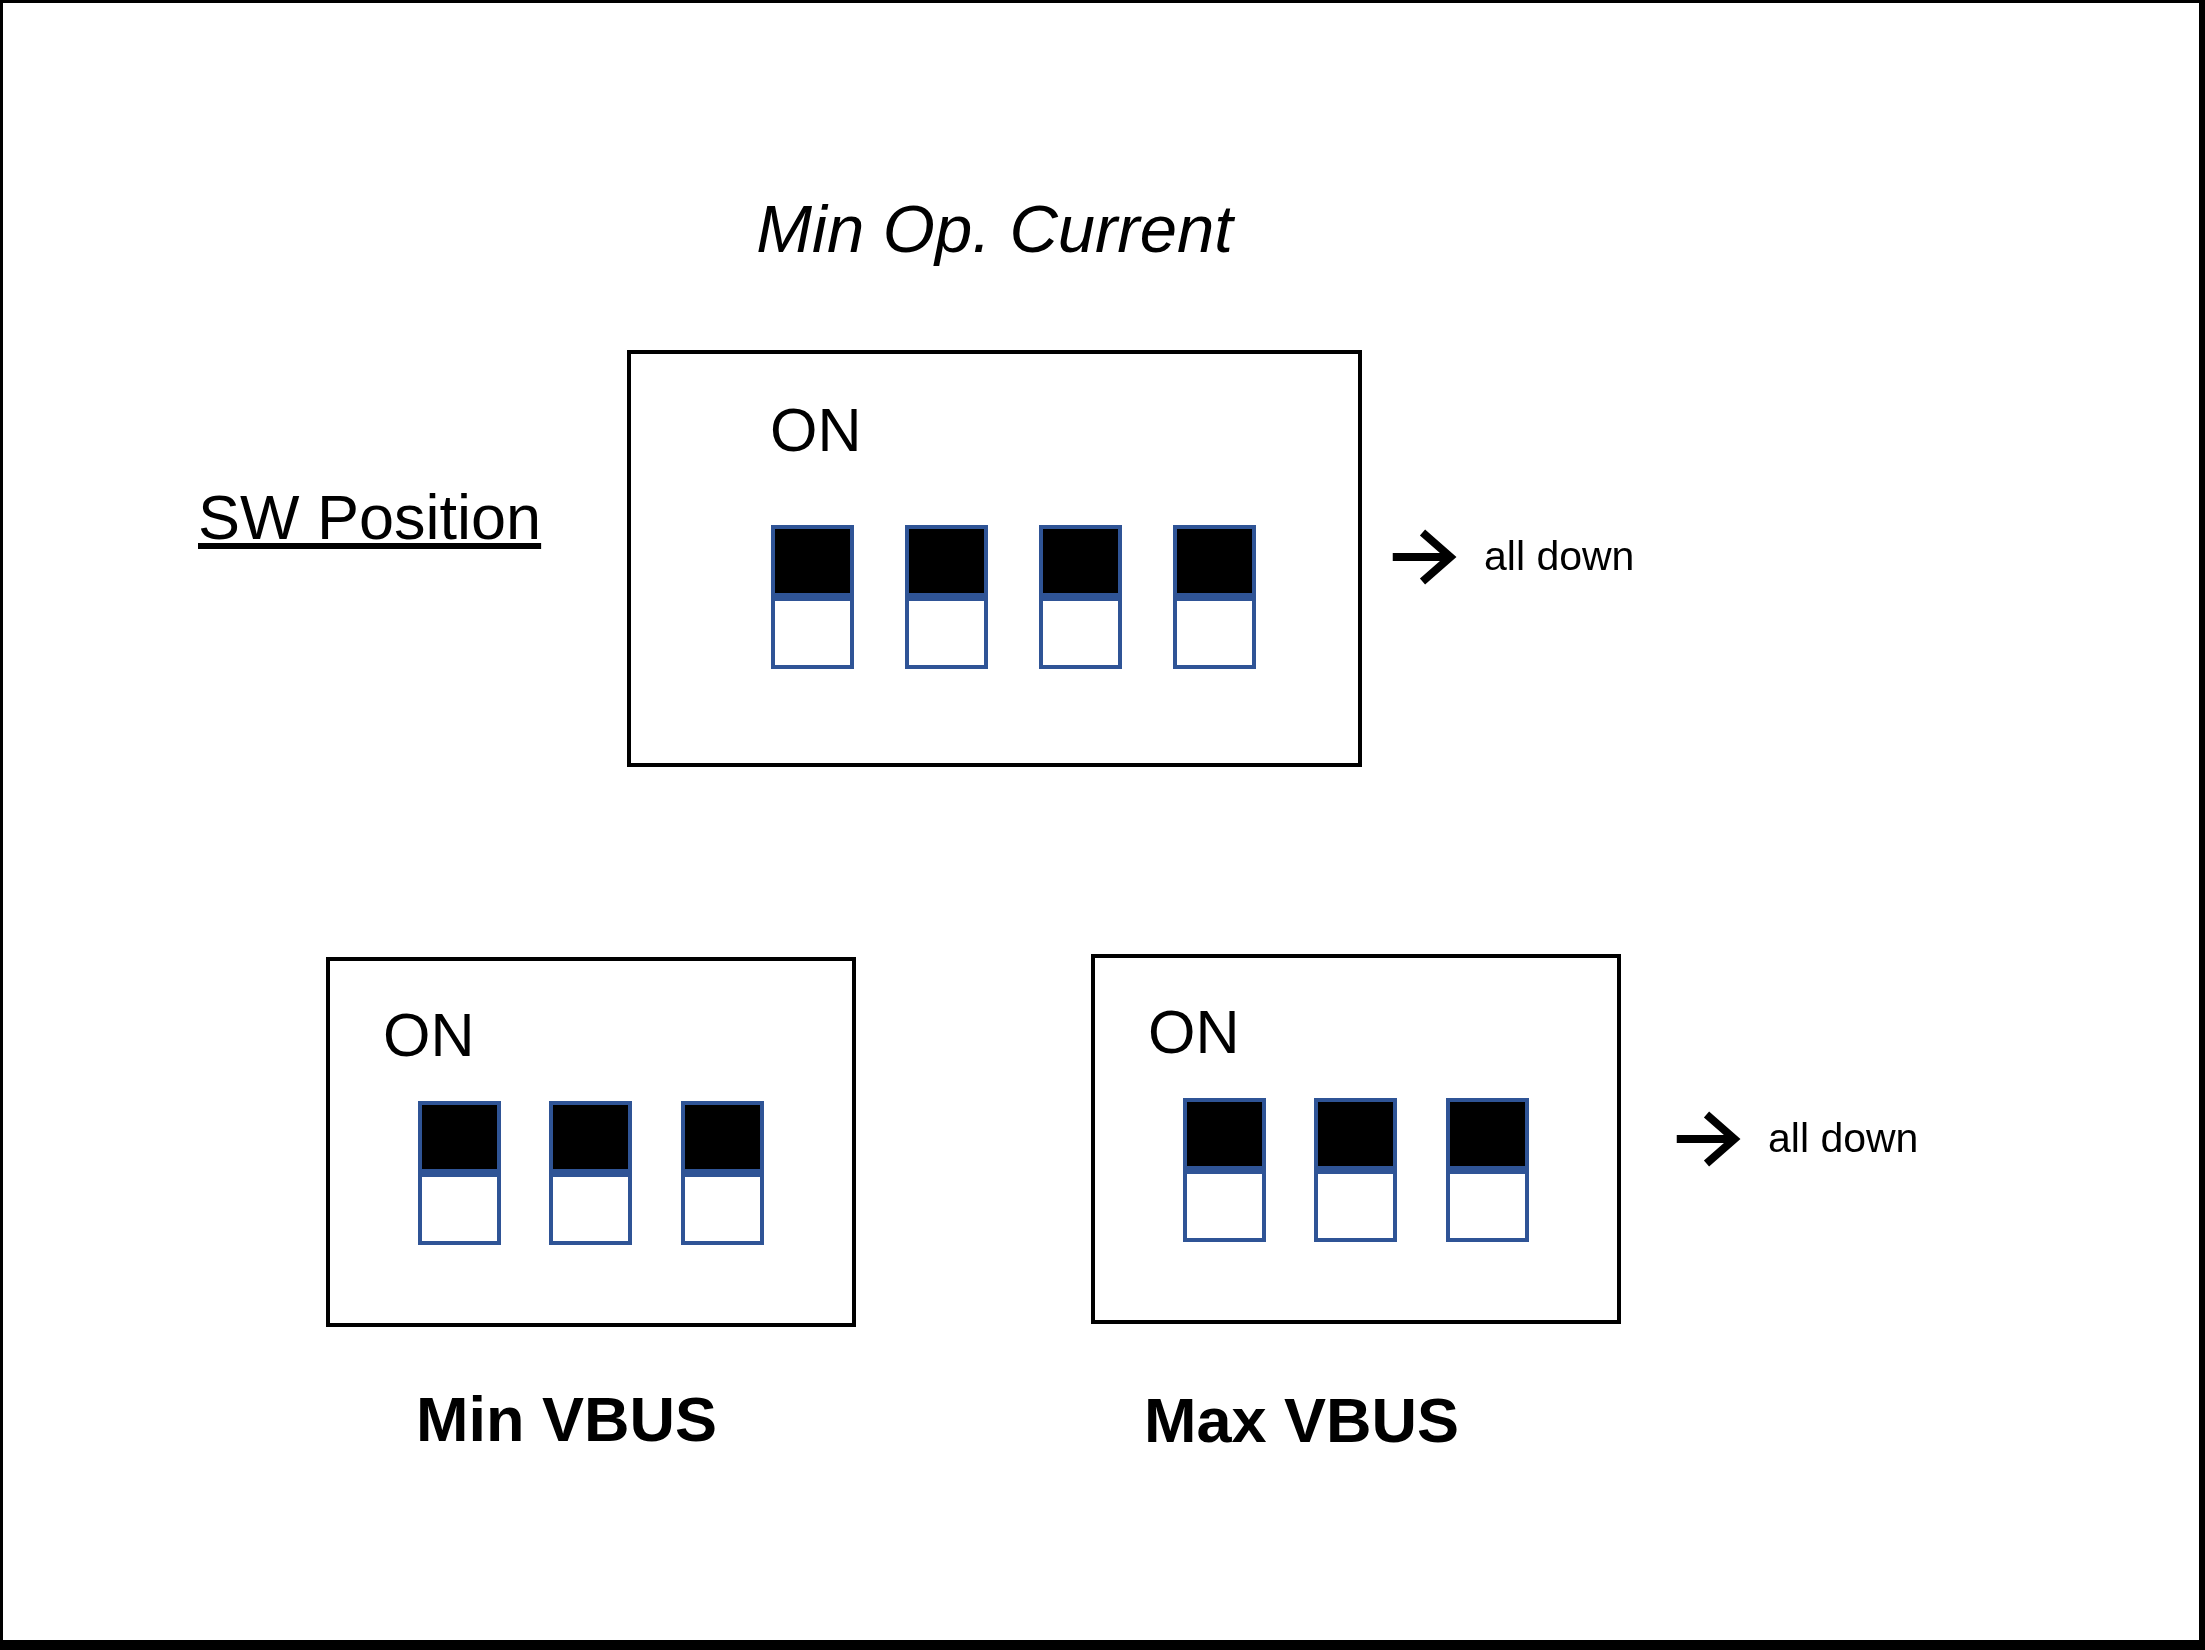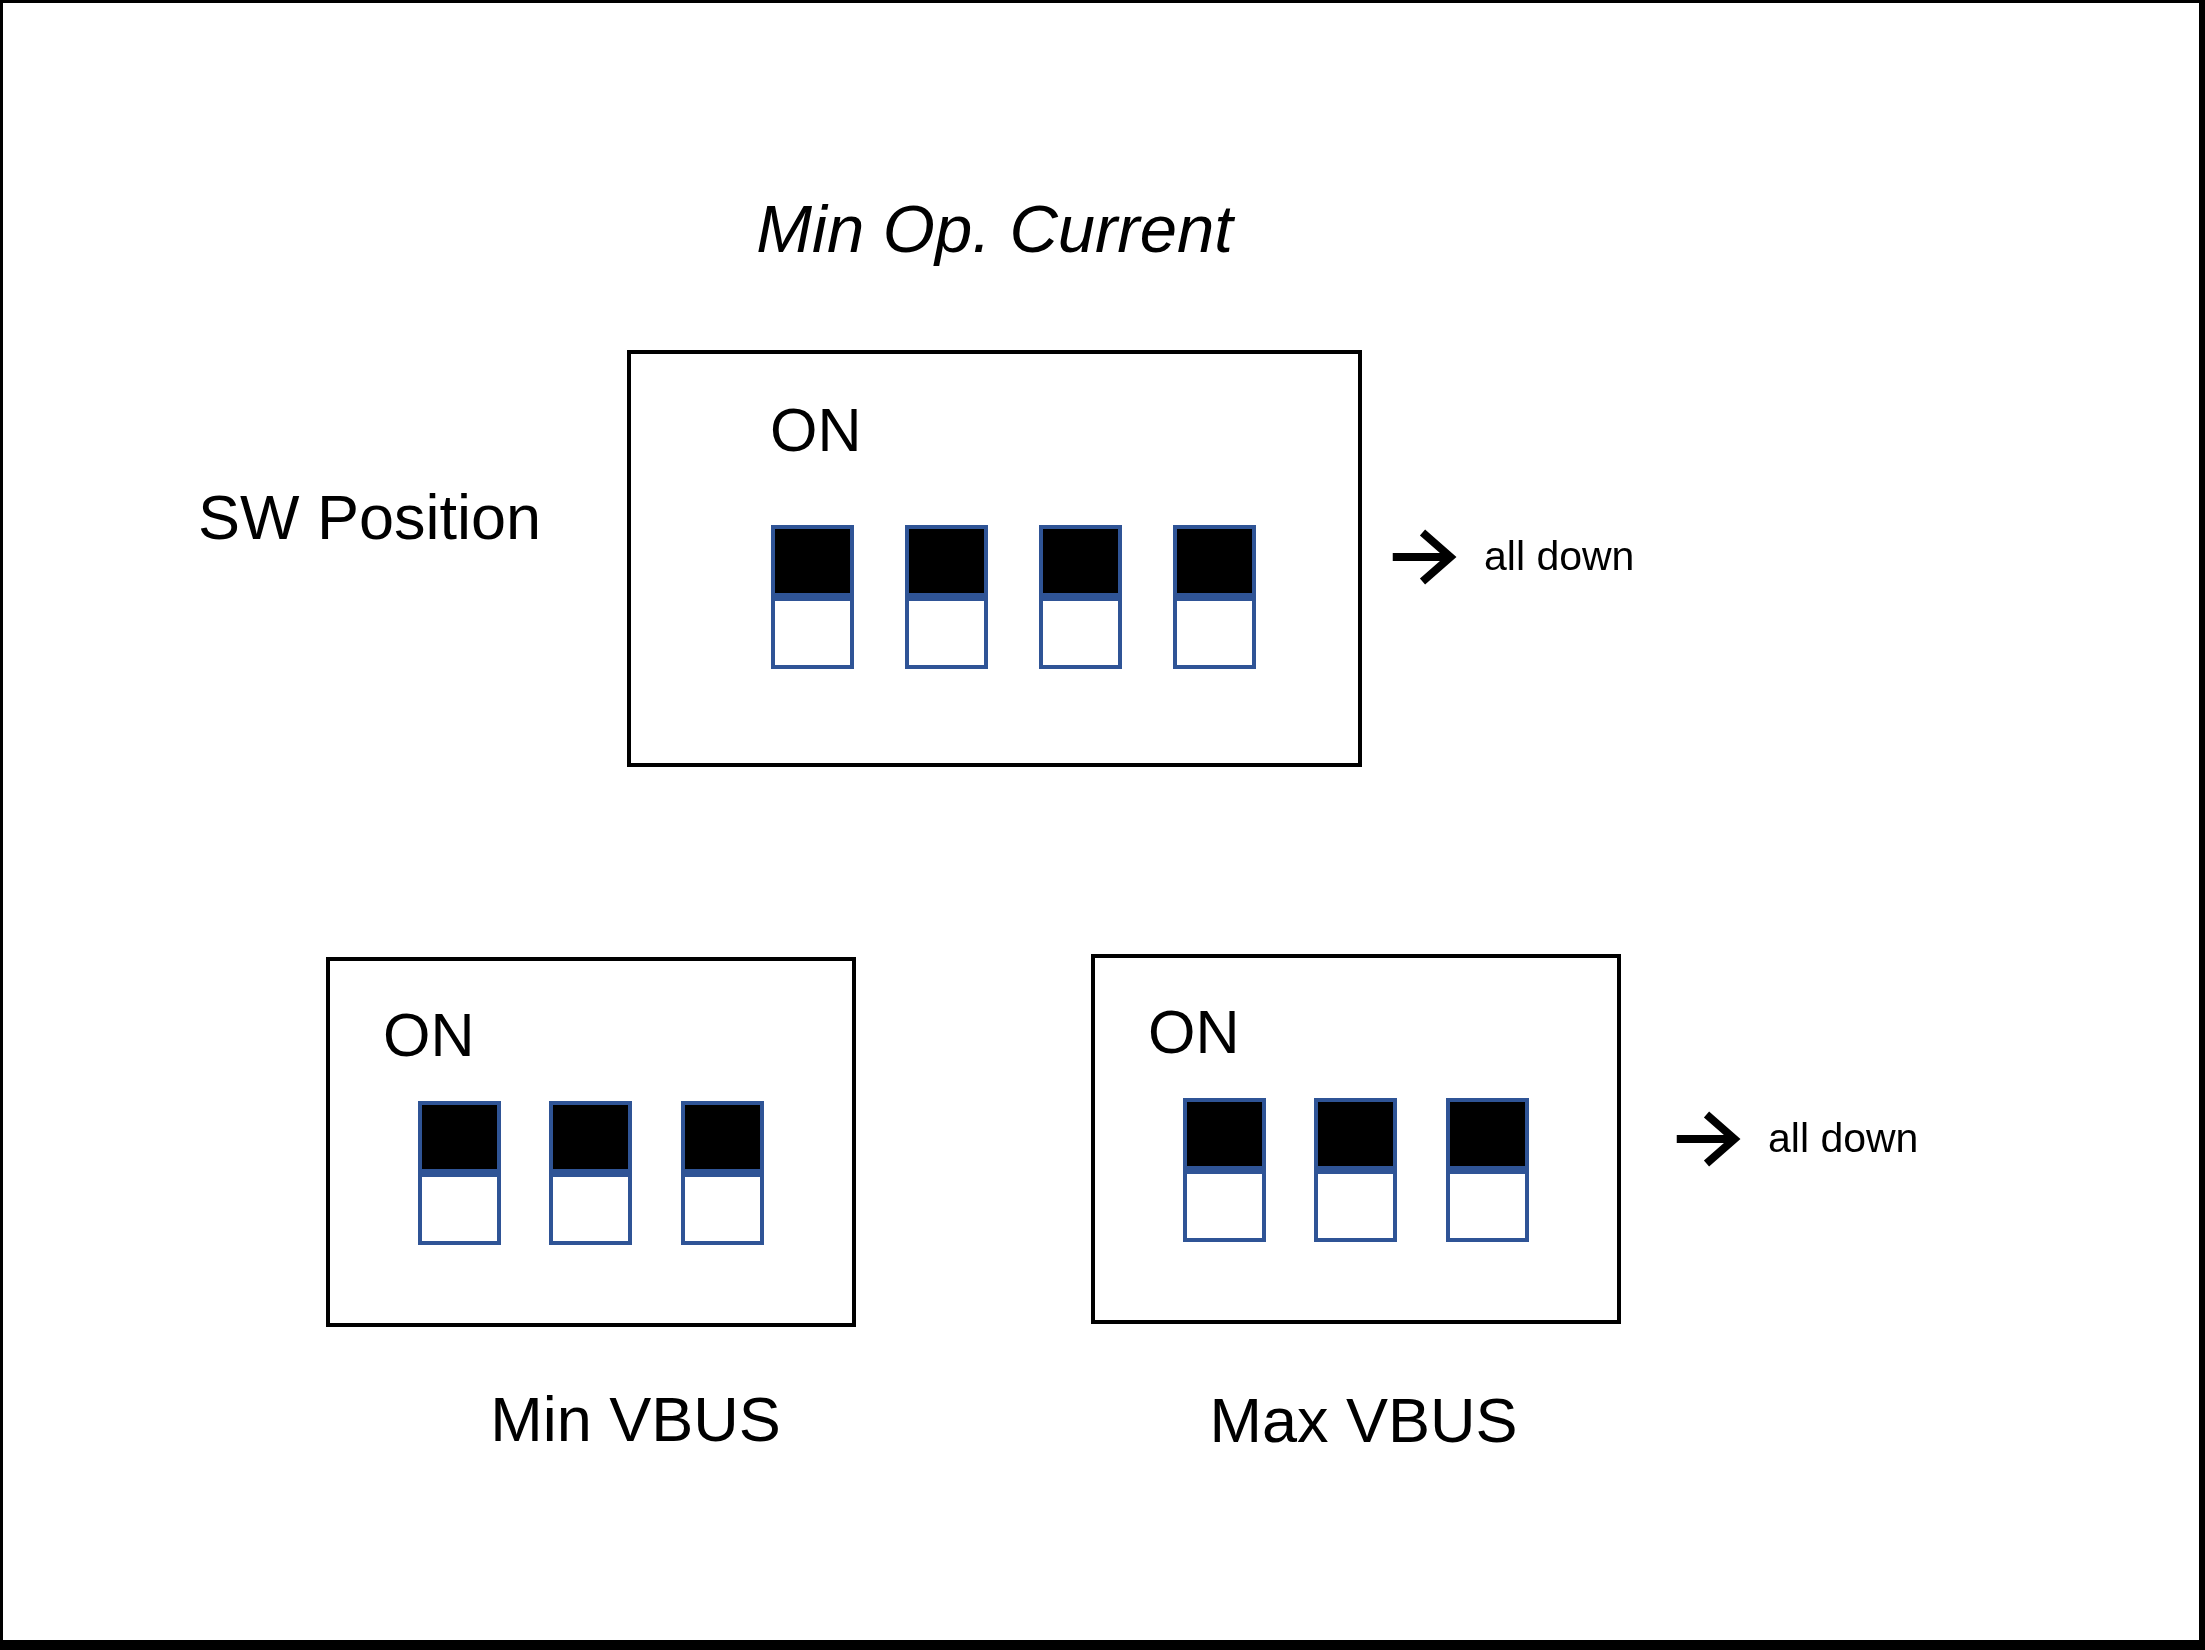--- a/index.html
+++ b/index.html
@@ -39,31 +39,31 @@
   .dip .cell.off{background:var(--switch-off,#fff);}
   .dip-row{position:absolute;left:0;top:0;width:100%;height:100%;}
   .annot{
     position:absolute;
     display:flex;align-items:center;gap:23px;
     height:81px;
   }
   .annot svg{display:block;}
   .annot .annot-text{font-size:41px;line-height:1;}
   .title{font-size:67px;text-align:center;font-style:italic;}
-  .caption{font-size:63px;text-align:center;}
+  .caption{font-size:63px;text-align:left;font-weight:bold;}
   .side-label{font-size:63px;}
 </style>
 </head>
 <body>
 
 <div class="canvas" style="--bg: #FFFFFF; --outline: #000000; --text: #000000; --switch-border: #2F5496; --switch-on: #000000; --switch-off: #FFFFFF;">
 
   <div class="txt title" style="left:624px;top:191px;width:735px;">Min Op. Current</div>
 
-  <div class="txt side-label" style="left:195px;top:481px;">SW Position</div>
+  <div class="txt side-label" style="left:195px;top:481px;text-decoration:underline;">SW Position</div>
 
   <div class="panel" style="left:624px;top:313px;width:735px;height:417px;">
     <div class="on-label" style="left:139px;top:46px;">ON</div>
     <div class="dip-row">
         <div class="dip" style="left: 140px; top: 171px;">
           <div class="cell on"></div>
           <div class="cell off"></div>
         </div>
         <div class="dip" style="left: 274px; top: 171px;">
           <div class="cell on"></div>

